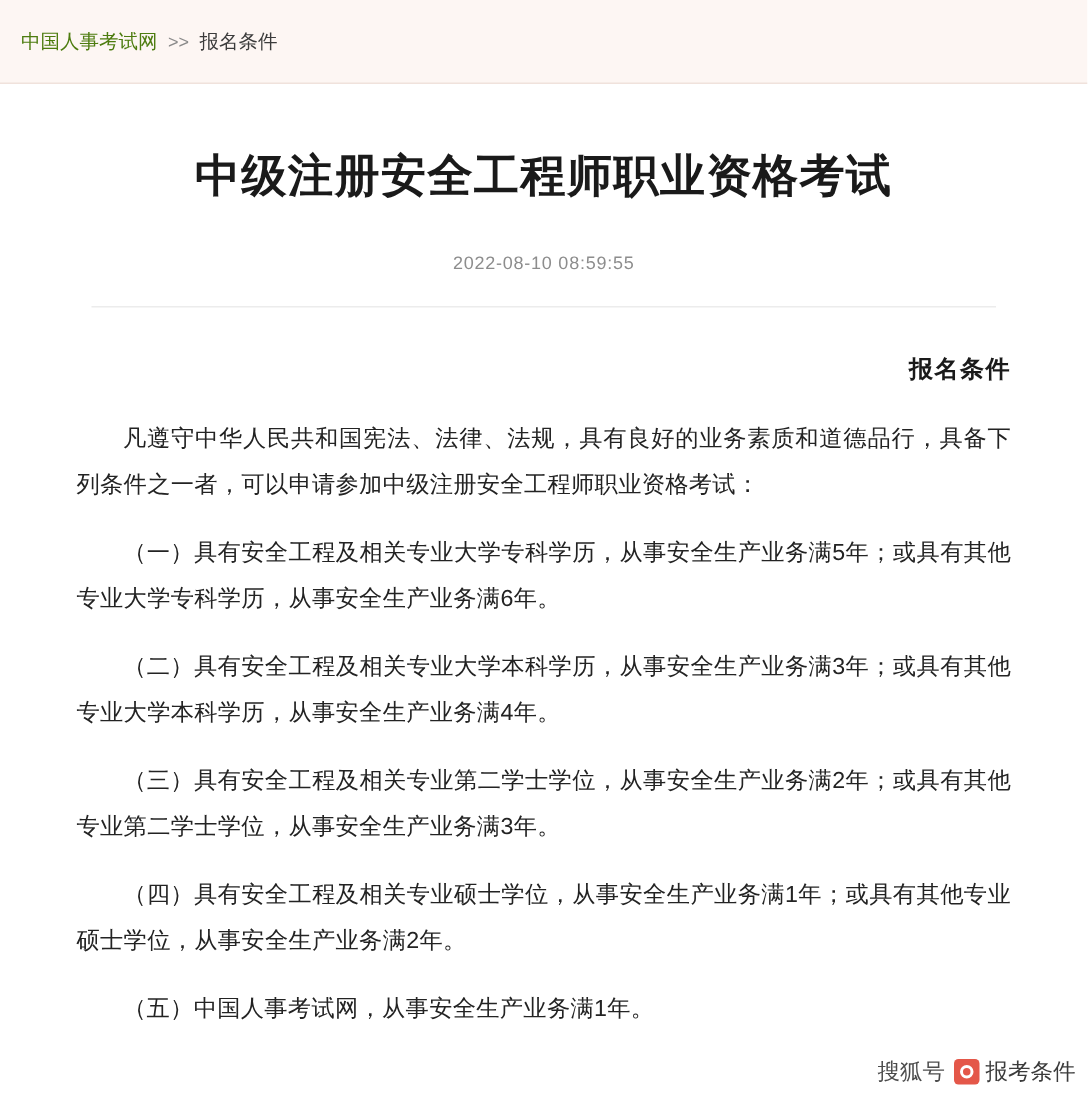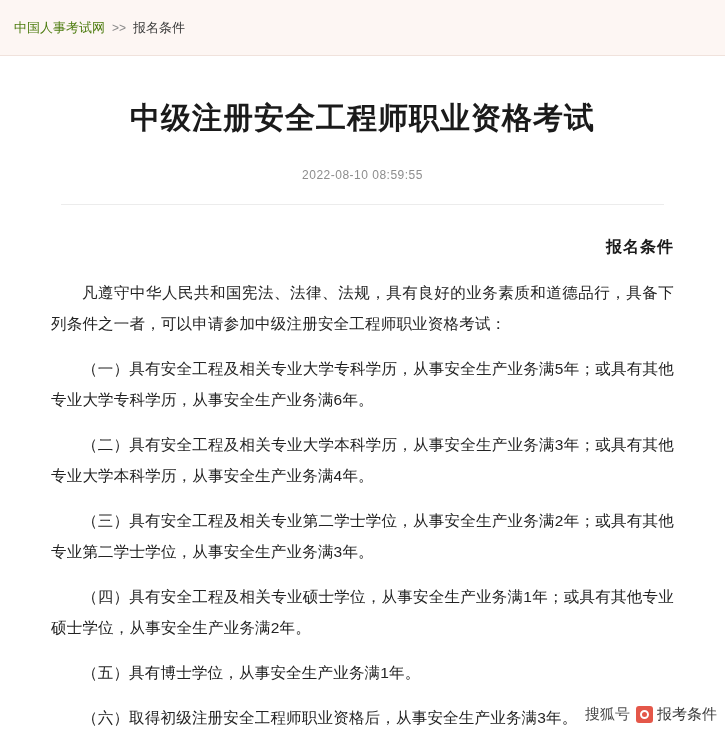--- a/index.html
+++ b/index.html
@@ -154,22 +154,21 @@
 
   <div class="content">
 
     <div class="section-heading">报名条件</div>
 
     <p class="para">凡遵守中华人民共和国宪法、法律、法规，具有良好的业务素质和道德品行，具备下列条件之一者，可以申请参加中级注册安全工程师职业资格考试：</p>
     <p class="para">（一）具有安全工程及相关专业大学专科学历，从事安全生产业务满5年；或具有其他专业大学专科学历，从事安全生产业务满6年。</p>
     <p class="para">（二）具有安全工程及相关专业大学本科学历，从事安全生产业务满3年；或具有其他专业大学本科学历，从事安全生产业务满4年。</p>
     <p class="para">（三）具有安全工程及相关专业第二学士学位，从事安全生产业务满2年；或具有其他专业第二学士学位，从事安全生产业务满3年。</p>
     <p class="para">（四）具有安全工程及相关专业硕士学位，从事安全生产业务满1年；或具有其他专业硕士学位，从事安全生产业务满2年。</p>
-    <p class="para">（五）具有博士学位，从事安全生产业务满1年。</p>
-    <p class="para">（六）取得初级注册安全工程师职业资格后，从事安全生产业务满3年。</p>
+    <p class="para">（五）中国人事考试网，从事安全生产业务满1年。</p>
 
   </div>
 </div>
 
 <div class="watermark">
   <span class="wm-text">搜狐号</span>
   <span class="wm-logo"></span>
   <span class="wm-brand">报考条件</span>
 </div>
 

